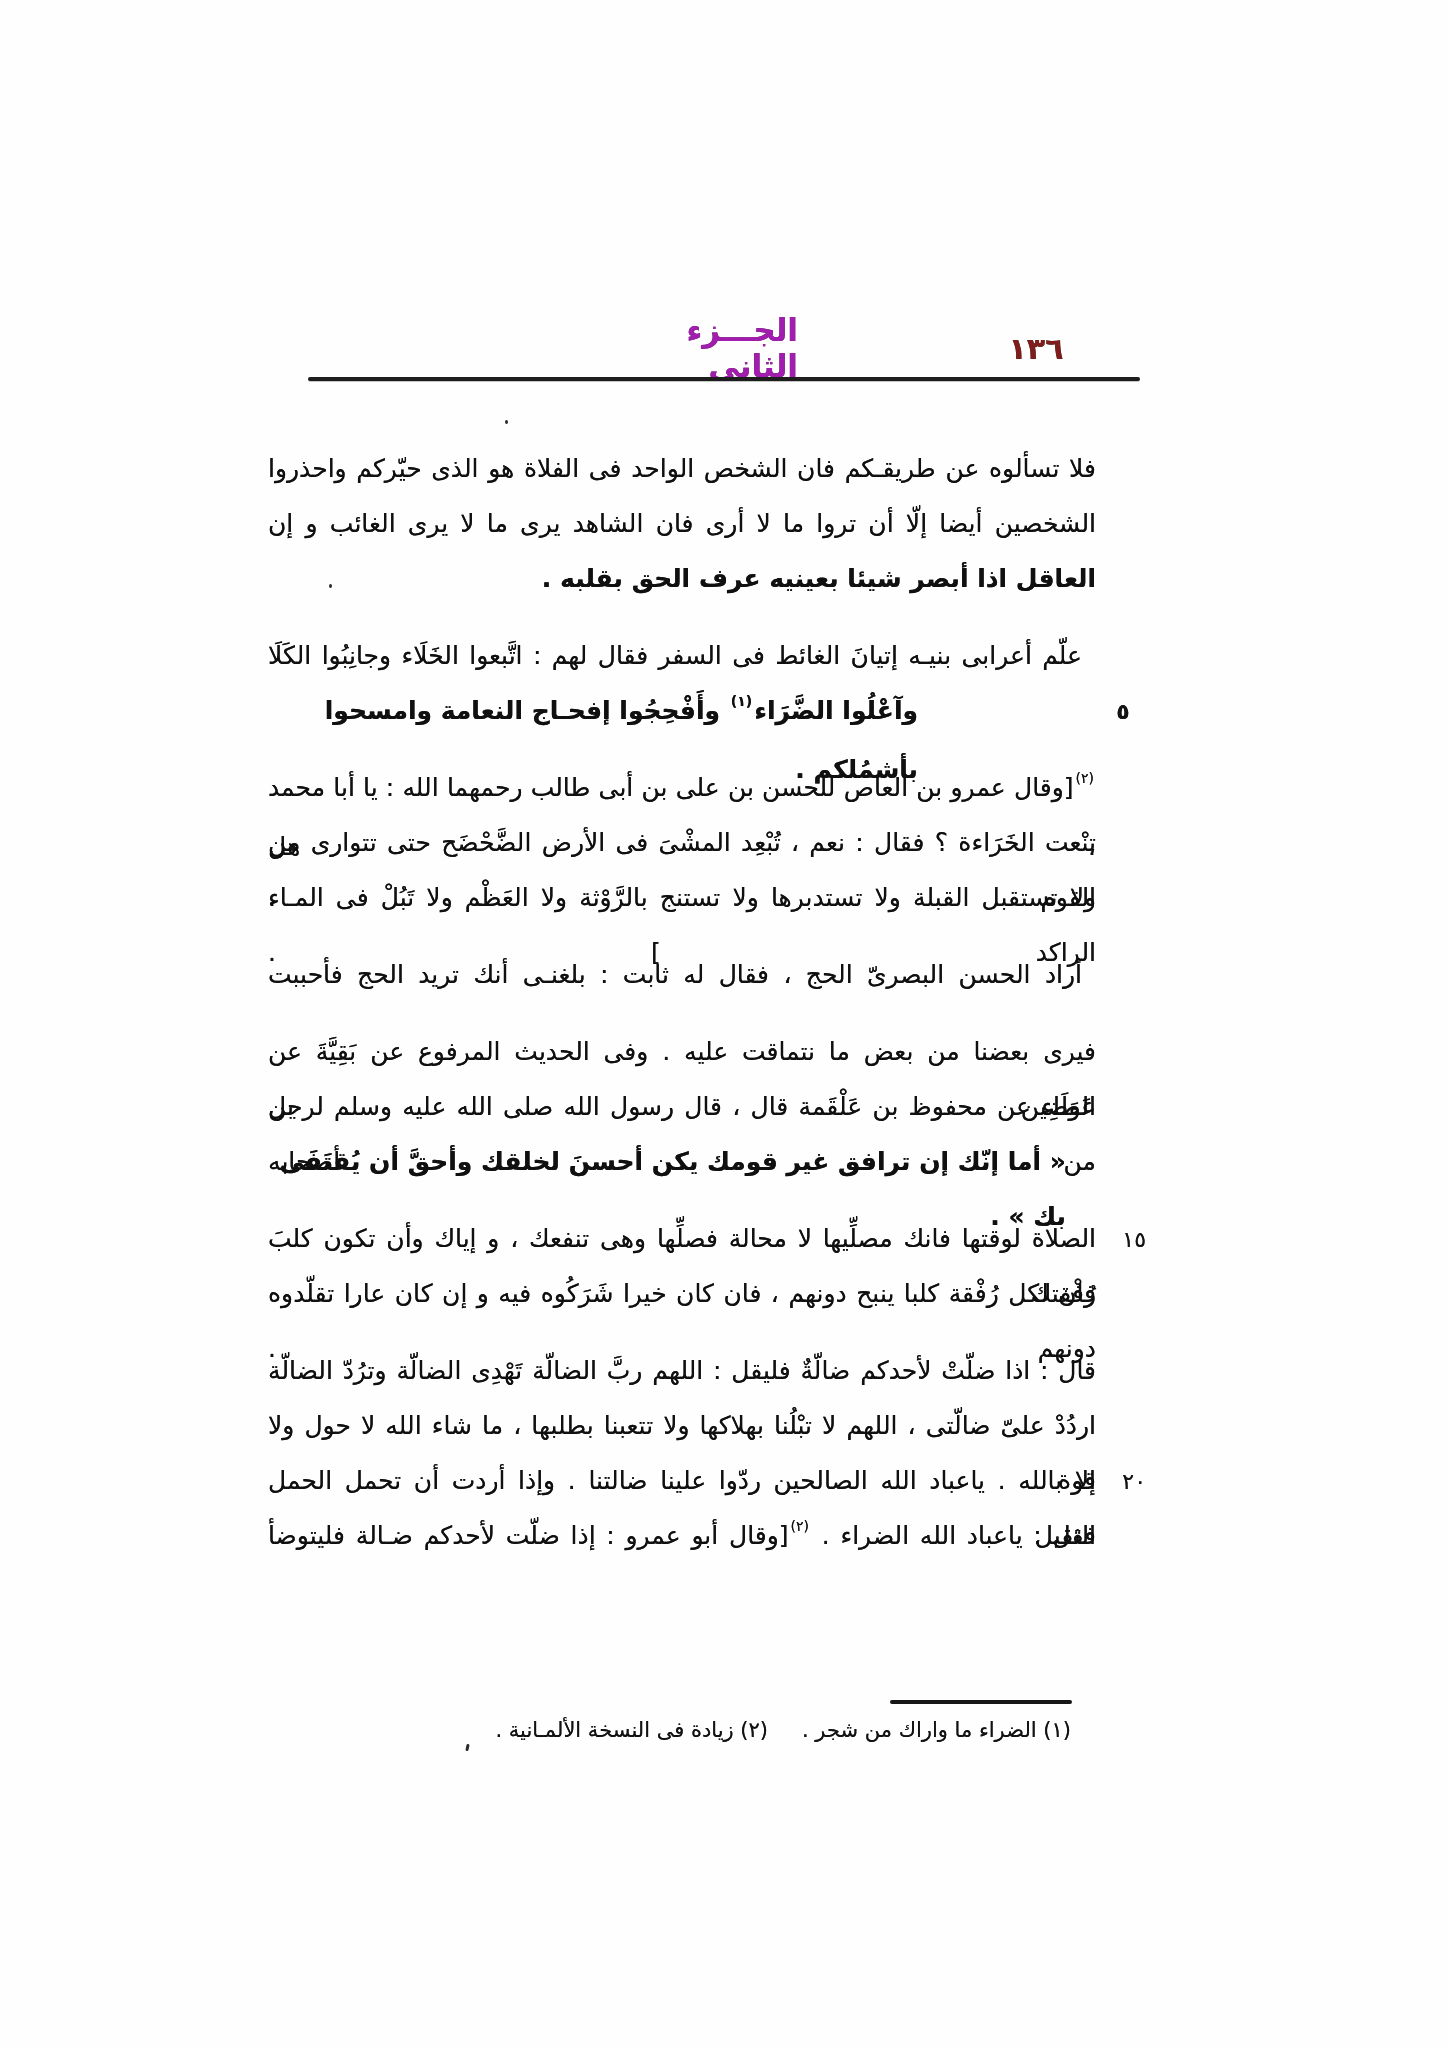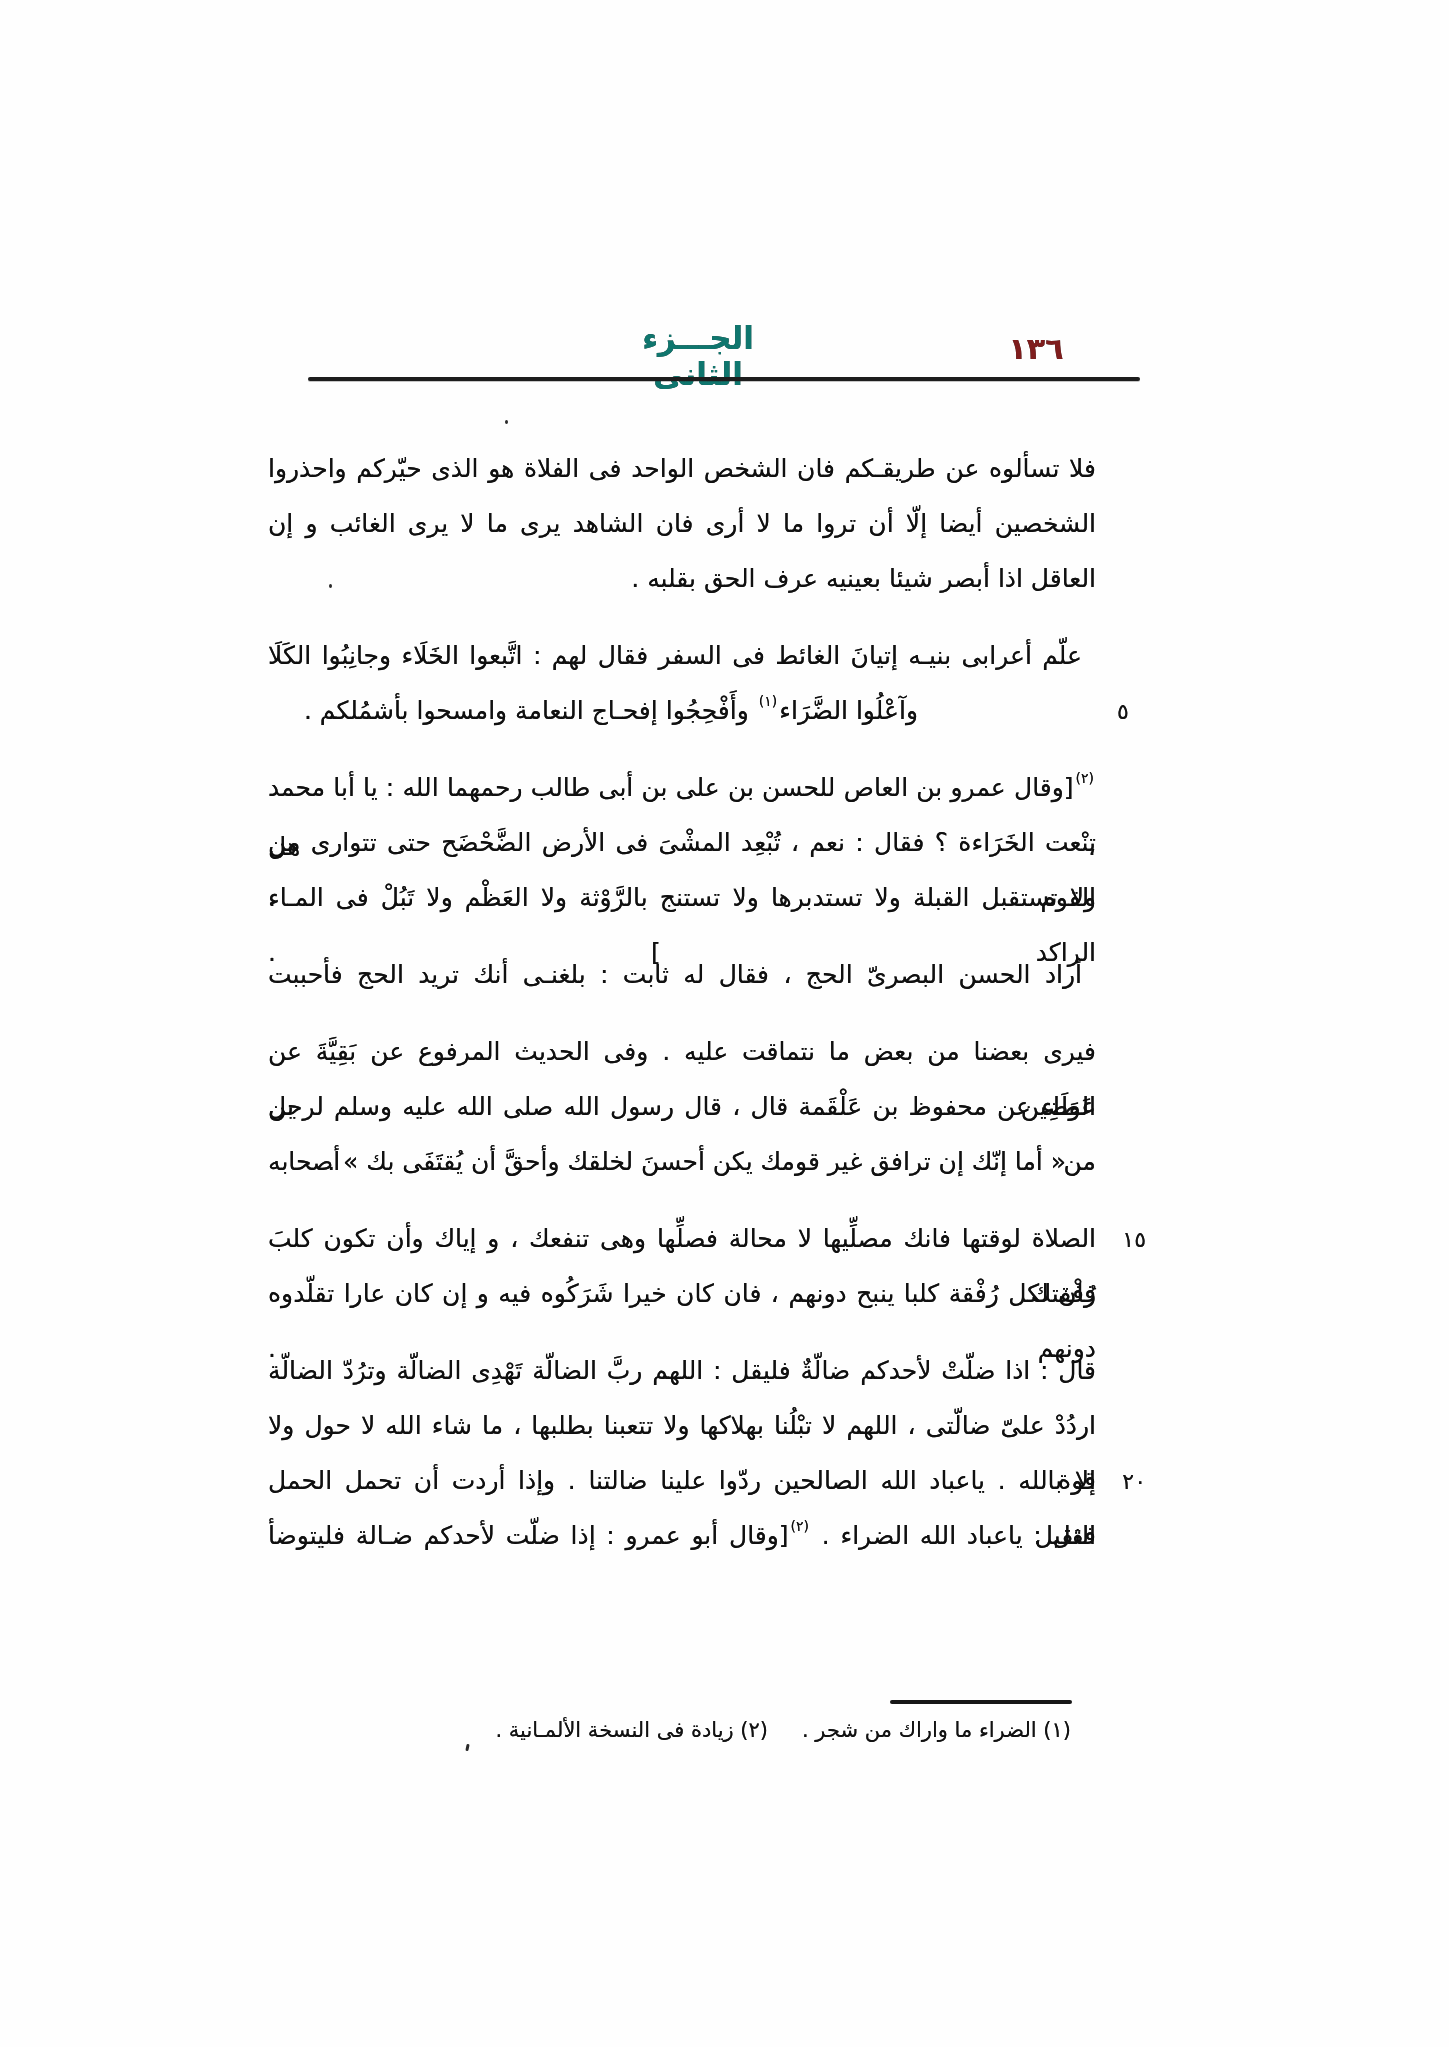--- a/index.html
+++ b/index.html
@@ -12,28 +12,28 @@
     width: 1449px;
     height: 2047px;
     background: #fefefe;
     overflow: hidden;
     font-family: "DejaVu Sans", sans-serif;
     color: #141414;
   }
   
   .part-title {
     position: absolute;
-    top: 320px;
+    top: 312px;
     left: 598px;
     width: 200px;
-    text-align: center;
+    text-align: right;
     font-size: 31px;
     font-weight: bold;
     direction: rtl;
-    color: #0f766e;
+    color: #a21caf;
     text-shadow: 0 0 0.6px rgba(15,15,15,.85);
   }
   .page-number {
     position: absolute;
     top: 331px;
     left: 1006px;
     width: 60px;
     text-align: center;
     font-size: 30px;
     font-weight: bold;
@@ -69,20 +69,21 @@
     overflow: visible;
     color: #101010;
     text-shadow: 0 0 0.55px rgba(10,10,10,.8);
   }
   .line.just {
     text-align: justify;
     text-align-last: justify;
   }
   .line.short {
     text-align: right;
+    font-weight: bold;
   }
   .sup {
     font-size: 14px;
     position: relative;
     top: -13px;
     margin: 0 2px;
     letter-spacing: 0;
   }
   .line-num {
     position: absolute;

